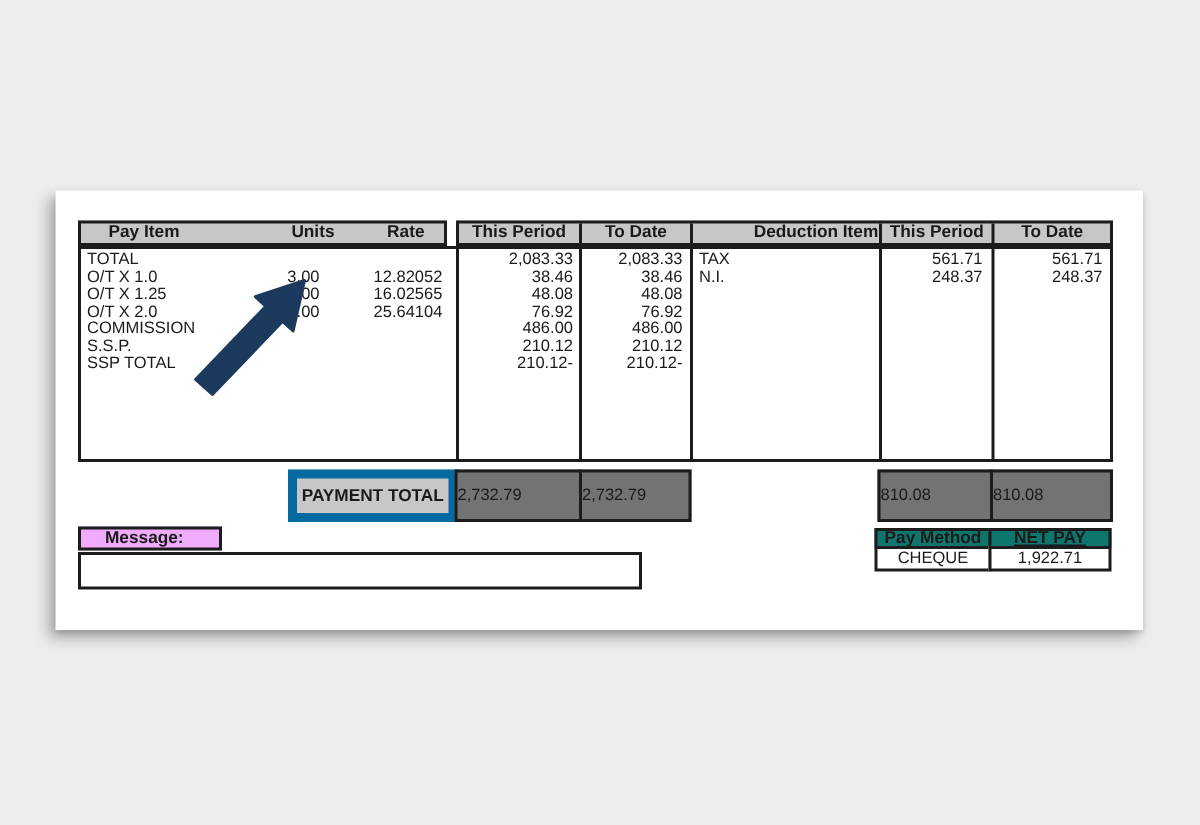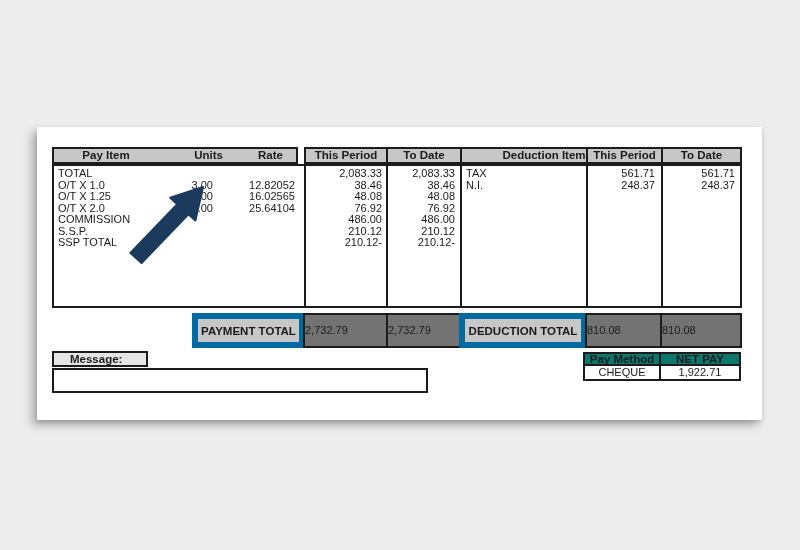--- a/index.html
+++ b/index.html
@@ -48,21 +48,21 @@
   .tlabel{
     top:166px;height:35px;background:#c7c7c7;border:6px solid #0369a1;
     font-weight:bold;font-size:11.5px;display:flex;align-items:center;justify-content:center;
   }
   .tcell{
     top:166px;height:35px;background:#737373;border:2px solid #1c1c1c;
     font-size:11px;line-height:31px;padding-right:6px;
   }
   
   .msgtab{
-    left:0;top:204px;width:96px;height:16px;background:#e5e5e5;border:2px solid #1c1c1c;
+    left:0;top:204px;width:96px;height:16px;background:#f0abfc;border:2px solid #1c1c1c;
     font-weight:bold;font-size:11.5px;line-height:12px;padding-left:16px;
   }
   .msgbox{left:0;top:221px;width:376px;height:25px;background:#fff;border:2px solid #1c1c1c;font-size:11px;line-height:21px;padding-left:4px;}
   
   .pmh{
     top:205px;height:14px;background:#0f766e;border:2px solid #1c1c1c;
     font-weight:bold;font-size:11.5px;line-height:10px;text-align:center;
   }
   .pmv{
     top:217px;height:17px;background:#fff;border:2px solid #1c1c1c;
@@ -70,21 +70,21 @@
   }
   .arrow-svg{position:absolute;left:0;top:0;width:725px;height:293px;pointer-events:none;}
 </style>
 </head>
 <body>
 
 <div class="card">
   <div class="twrap">
 
     <div class="abs hdr hdrA">
-      <span class="hlbl" style="left:20px;width:64px;">Pay Item</span>
+      <span class="hlbl" style="left:10px;width:64px;">Pay Item</span>
       <span class="hlbl" style="left:108px;width:61px;text-align:right;">Units</span>
       <span class="hlbl" style="left:169px;width:60px;text-align:right;">Rate</span>
     </div>
 
     <div class="abs hdr hdrR">
       <span class="hlbl" style="left:0;width:80px;">This Period</span>
       <span class="hlbl" style="left:82px;width:72px;">To Date</span>
       <span class="hlbl" style="left:156px;width:124px;padding-left:20px;">Deduction Item</span>
       <span class="hlbl" style="left:282px;width:73px;">This Period</span>
       <span class="hlbl" style="left:357px;width:77px;">To Date</span>
@@ -147,21 +147,20 @@
           <span class="ci">SSP TOTAL</span>
           <span class="ctp">210.12-</span>
           <span class="ctd">210.12-</span>
         </div>
       </div>
     </div>
 
     <div class="abs tlabel" style="left:140px;width:113px;">PAYMENT TOTAL</div>
     <div class="abs tcell" style="left:251px;width:85px;">2,732.79</div>
     <div class="abs tcell" style="left:334px;width:75px;">2,732.79</div>
-    <div class="abs tlabel" style="left:407px;width:128px;">DEDUCTION TOTAL</div>
     <div class="abs tcell" style="left:533px;width:77px;">810.08</div>
     <div class="abs tcell" style="left:608px;width:82px;">810.08</div>
 
     <div class="abs msgtab">Message:</div>
     <div class="abs msgbox"></div>
 
     <div class="abs pmh" style="left:531px;width:78px;">Pay Method</div>
     <div class="abs pmh" style="left:607px;width:82px;text-decoration:underline;">NET PAY</div>
     <div class="abs pmv" style="left:531px;width:78px;">CHEQUE</div>
     <div class="abs pmv" style="left:607px;width:82px;">1,922.71</div>

